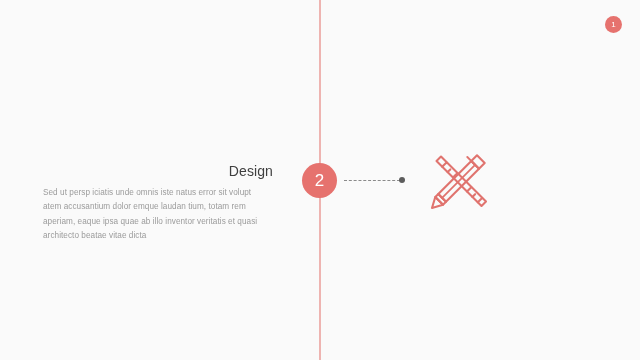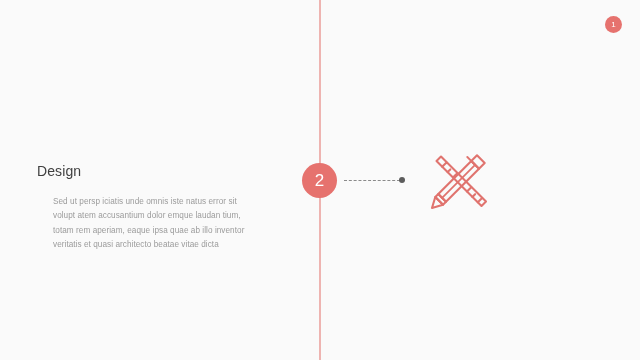--- a/index.html
+++ b/index.html
@@ -93,26 +93,27 @@
     left: 37px;
     top: 163px;
     width: 236px;
   }
   .text-title {
     font-size: 14px;
     font-weight: 400;
     color: #3f3f3f;
     margin: 0 0 7px 0;
     letter-spacing: 0.1px;
+    text-align: right;
   }
   .text-body {
     font-size: 8.2px;
     line-height: 14.3px;
     color: #9b9b9b;
-    margin: 16px;
+    margin: 6px;
     letter-spacing: 0.05px;
   }
 
   
   .icon-wrap {
     position: absolute;
     left: 424px;
     top: 144px;
     width: 72px;
     height: 72px;

